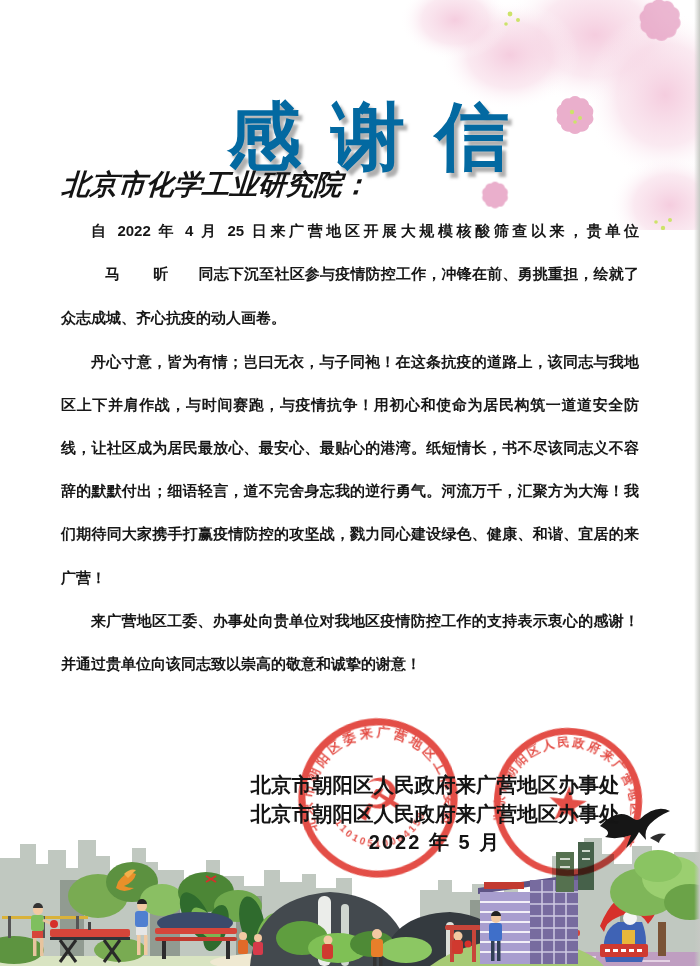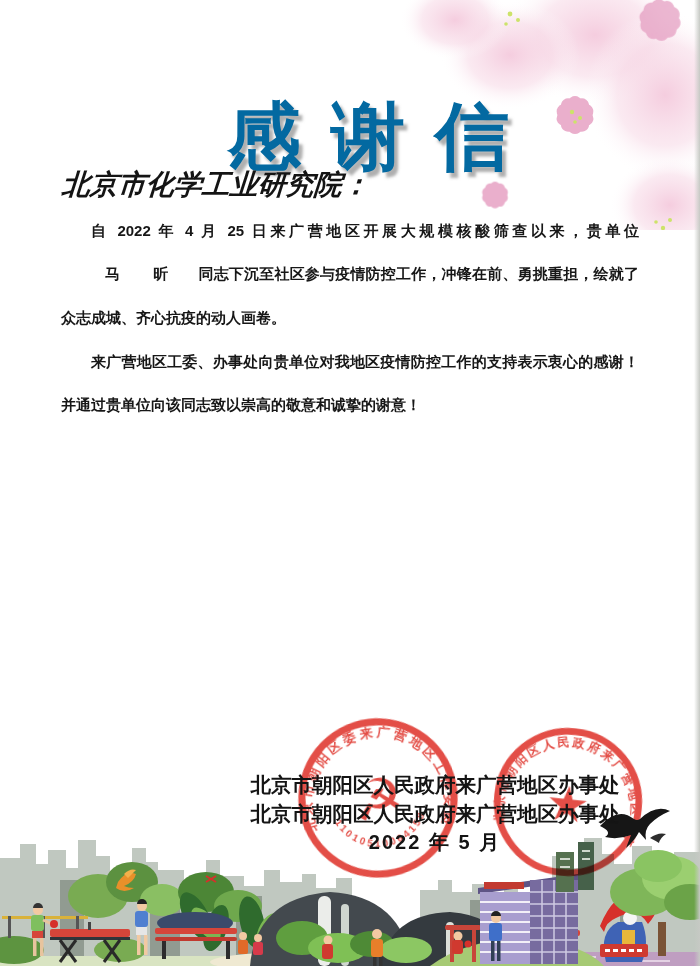--- a/index.html
+++ b/index.html
@@ -127,20 +127,21 @@
         <circle cx="296" cy="222" r="1.8"></circle>
     </g>
   </svg>
 
   <h1 class="title">感谢信</h1>
 
   <div class="salutation">北京市化学工业研究院：</div>
 
   <div class="body-text">
     <p><span>自 2022 年 4 月 25 日来广营地区开展大规模核酸筛查以来，贵单位</span><span class="recipient-name">马 昕</span><span>同志下沉至社区参与疫情防控工作，冲锋在前、勇挑重担，绘就了众志成城、齐心抗疫的动人画卷。</span></p>
+    <p>丹心寸意，皆为有情；岂曰无衣，与子同袍！在这条抗疫的道路上，该同志与我地区上下并肩作战，与时间赛跑，与疫情抗争！用初心和使命为居民构筑一道道安全防线，让社区成为居民最放心、最安心、最贴心的港湾。纸短情长，书不尽该同志义不容辞的默默付出；细语轻言，道不完舍身忘我的逆行勇气。河流万千，汇聚方为大海！我们期待同大家携手打赢疫情防控的攻坚战，戮力同心建设绿色、健康、和谐、宜居的来广营！</p>
     <p>来广营地区工委、办事处向贵单位对我地区疫情防控工作的支持表示衷心的感谢！并通过贵单位向该同志致以崇高的敬意和诚挚的谢意！</p>
   </div>
 
   <div class="signature">
     <div>北京市朝阳区人民政府来广营地区办事处</div>
     <div>北京市朝阳区人民政府来广营地区办事处</div>
     <div class="date">2022 年 5 月</div>
   </div>
 
   <div class="seal seal-left">

